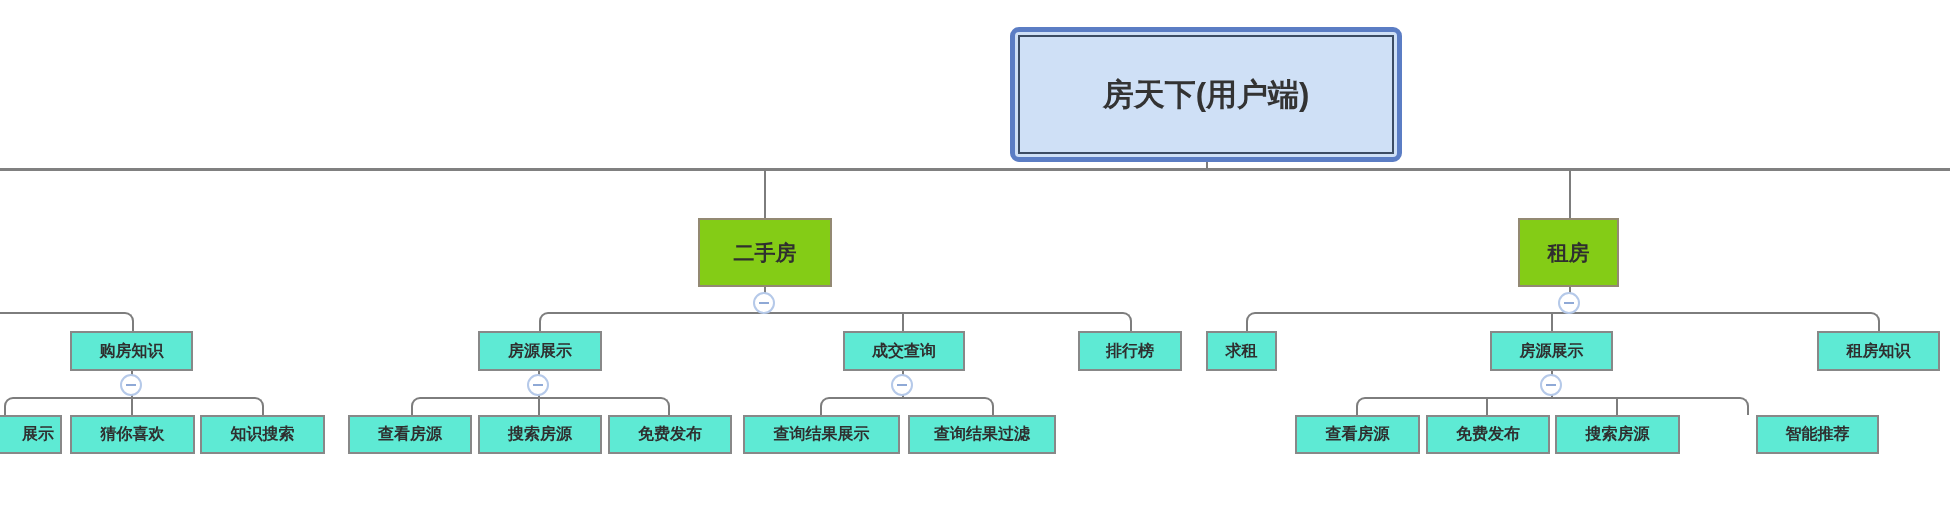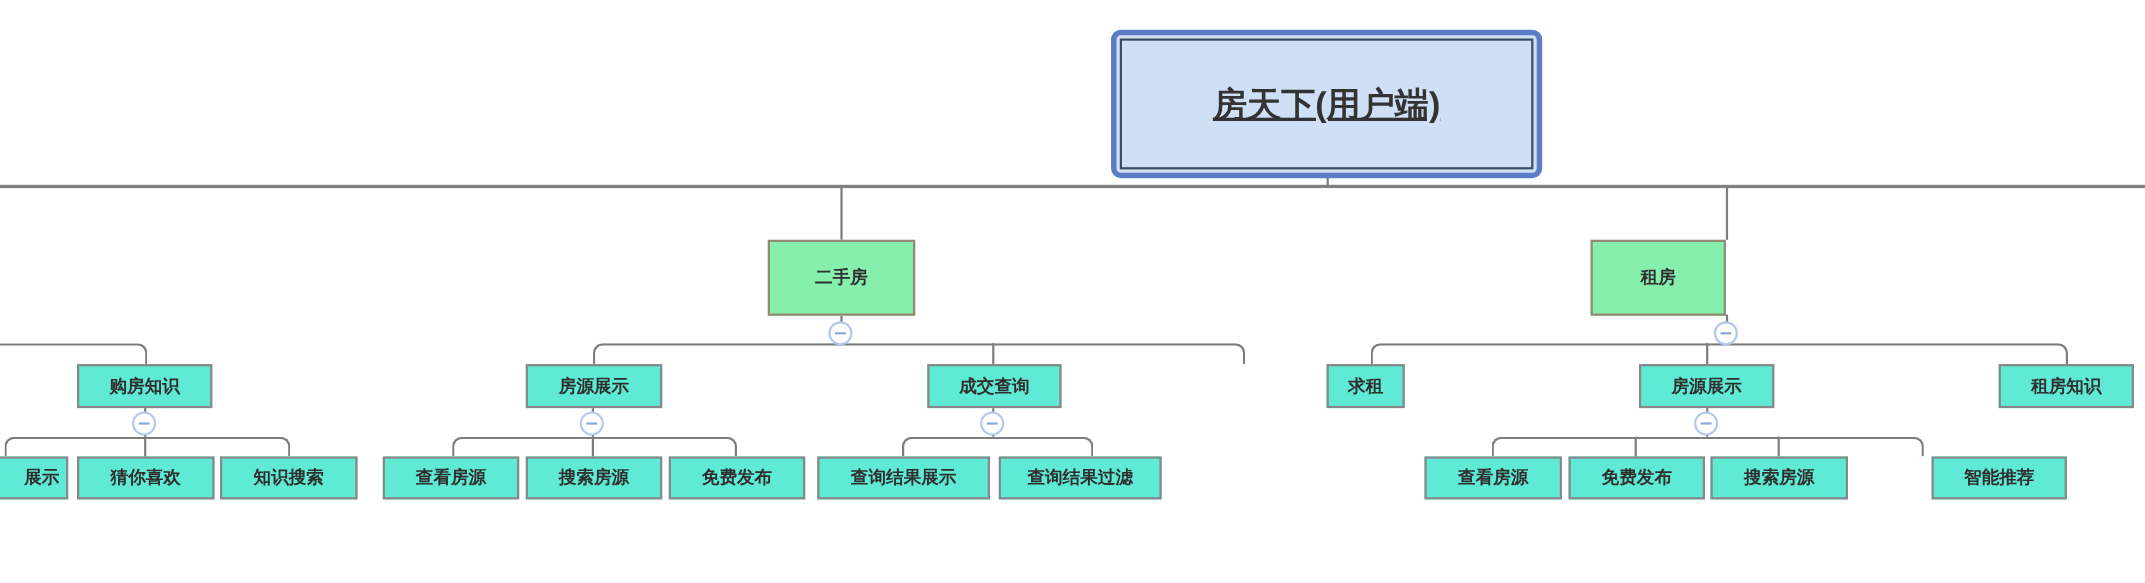--- a/index.html
+++ b/index.html
@@ -10,27 +10,27 @@
   .hline{height:2px;}
   .vline{width:2px;}
   .topline{height:3px;background:#808080;}
   
   .bus{position:absolute;border:2px solid #7d7d7d;border-bottom:none;
        border-radius:9px 9px 0 0;background:transparent;box-sizing:border-box;}
   .bus.no-left{border-left:none;border-radius:0 9px 0 0;}
   
   .node{position:absolute;box-sizing:border-box;display:flex;align-items:center;justify-content:center;
         background:#5eead4;border:2px solid #888888;font-weight:bold;font-size:16px;z-index:3;}
-  .lvl2{background:#86efac;border:2px solid #938973;font-size:16px;text-align:right;}
+  .lvl2{background:#84cc16;border:2px solid #938973;font-size:21px;text-align:right;}
   .cut{justify-content:flex-end;padding-right:6px;}
   
   .root-outer{position:absolute;left:1010px;top:27px;width:392px;height:135px;box-sizing:border-box;
         background:#cfe0f6;border:5px solid #5b7dc4;border-radius:9px;padding:3px;z-index:3;}
   .root-inner{width:100%;height:100%;box-sizing:border-box;border:2px solid #3c4c63;background:#cfe0f6;
-        display:flex;align-items:center;justify-content:center;font-weight:bold;font-size:31px;color:#333333;text-decoration:underline;}
+        display:flex;align-items:center;justify-content:center;font-weight:bold;font-size:31px;color:#333333;}
   
   .cicon{position:absolute;width:22px;height:22px;box-sizing:border-box;border-radius:50%;
          background:#ffffff;border:2px solid #b5c9e9;display:flex;align-items:center;justify-content:center;z-index:5;}
   .cicon .bar{width:10px;height:2px;background:#8fa9d6;}
 </style>
 </head>
 <body>
 
 <div id="canvas">
 
@@ -60,25 +60,26 @@
   <div class="vline" style="left:1551px;top:371px;height:26px;"></div>
   <div class="bus" style="left:1356px;top:397px;width:393px;height:18px;"></div>
   <div class="vline" style="left:1486px;top:397px;height:18px;"></div>
   <div class="vline" style="left:1616px;top:397px;height:18px;"></div>
 
   <div class="root-outer">
     <div class="root-inner">房天下(用户端)</div>
   </div>
 
   <div class="node lvl2" style="left:698px;top:218px;width:134px;height:69px;">二手房</div>
-  <div class="node lvl2" style="left:1446px;top:218px;width:123px;height:69px;">租房</div>
+  <div class="node lvl2" style="left:1518px;top:218px;width:101px;height:69px;">租房</div>
 
   <div class="node" style="left:70px;top:331px;width:123px;height:40px;">购房知识</div>
   <div class="node" style="left:478px;top:331px;width:124px;height:40px;">房源展示</div>
   <div class="node" style="left:843px;top:331px;width:122px;height:40px;">成交查询</div>
+  <div class="node" style="left:1078px;top:331px;width:104px;height:40px;">排行榜</div>
   <div class="node" style="left:1206px;top:331px;width:71px;height:40px;">求租</div>
   <div class="node" style="left:1490px;top:331px;width:123px;height:40px;">房源展示</div>
   <div class="node" style="left:1817px;top:331px;width:123px;height:40px;">租房知识</div>
 
   <div class="node cut" style="left:-58px;top:415px;width:120px;height:39px;">展示</div>
   <div class="node" style="left:70px;top:415px;width:125px;height:39px;">猜你喜欢</div>
   <div class="node" style="left:200px;top:415px;width:125px;height:39px;">知识搜索</div>
 
   <div class="node" style="left:348px;top:415px;width:124px;height:39px;">查看房源</div>
   <div class="node" style="left:478px;top:415px;width:124px;height:39px;">搜索房源</div>

